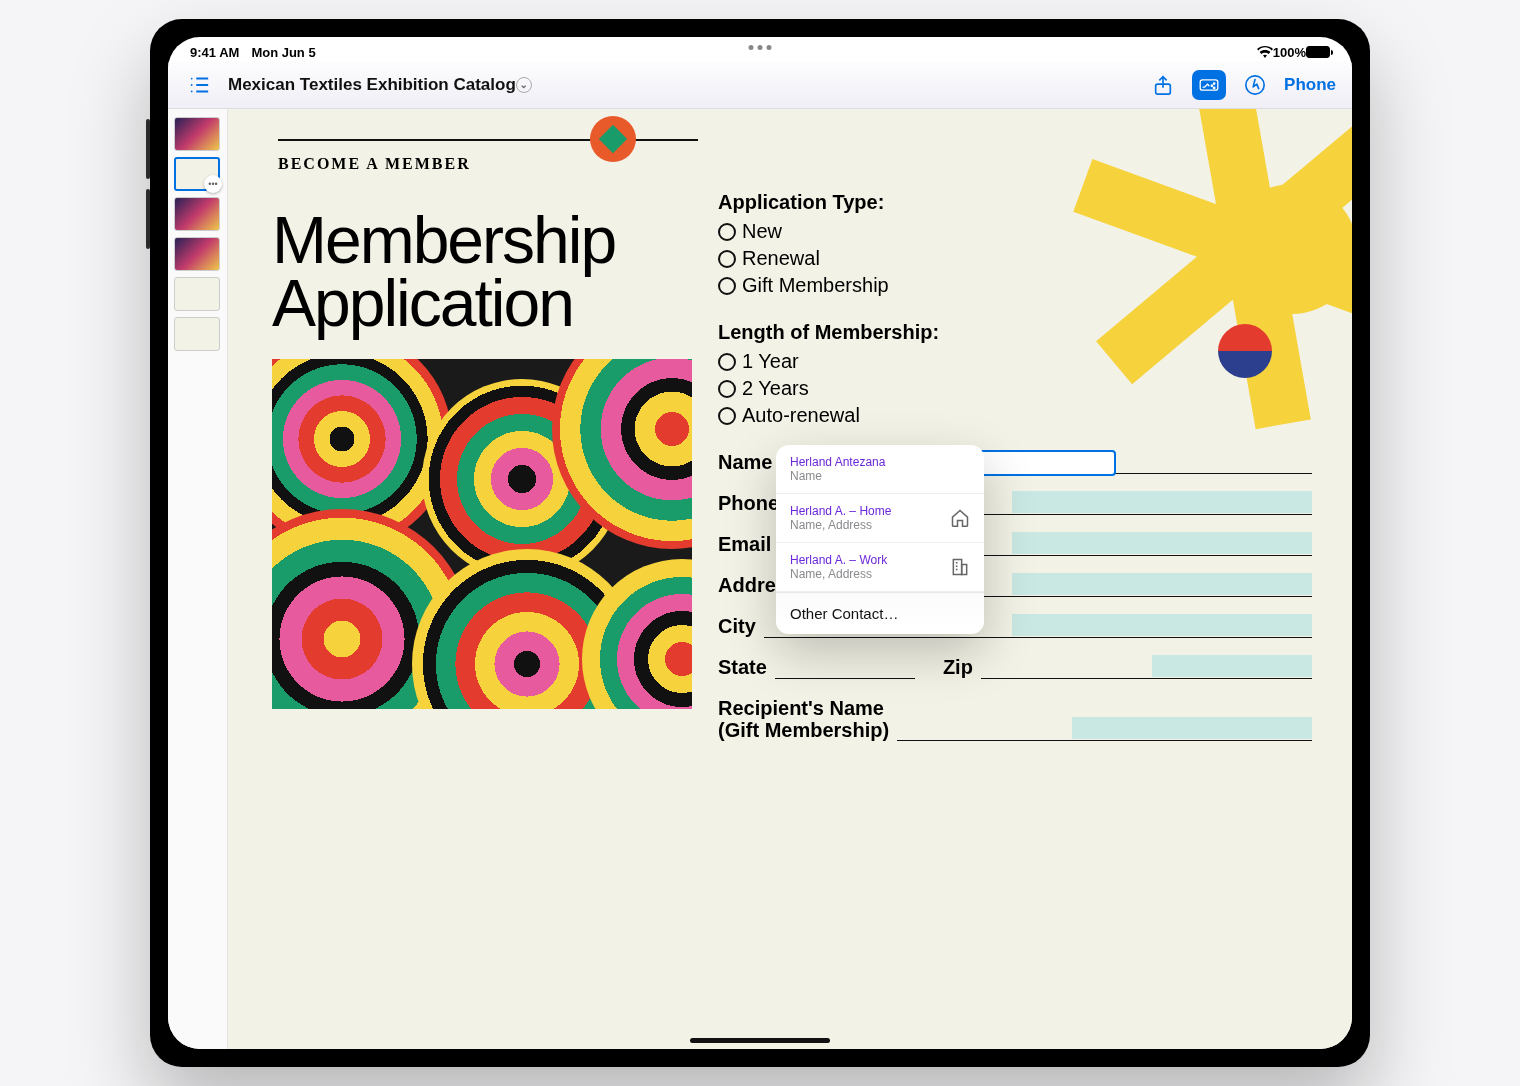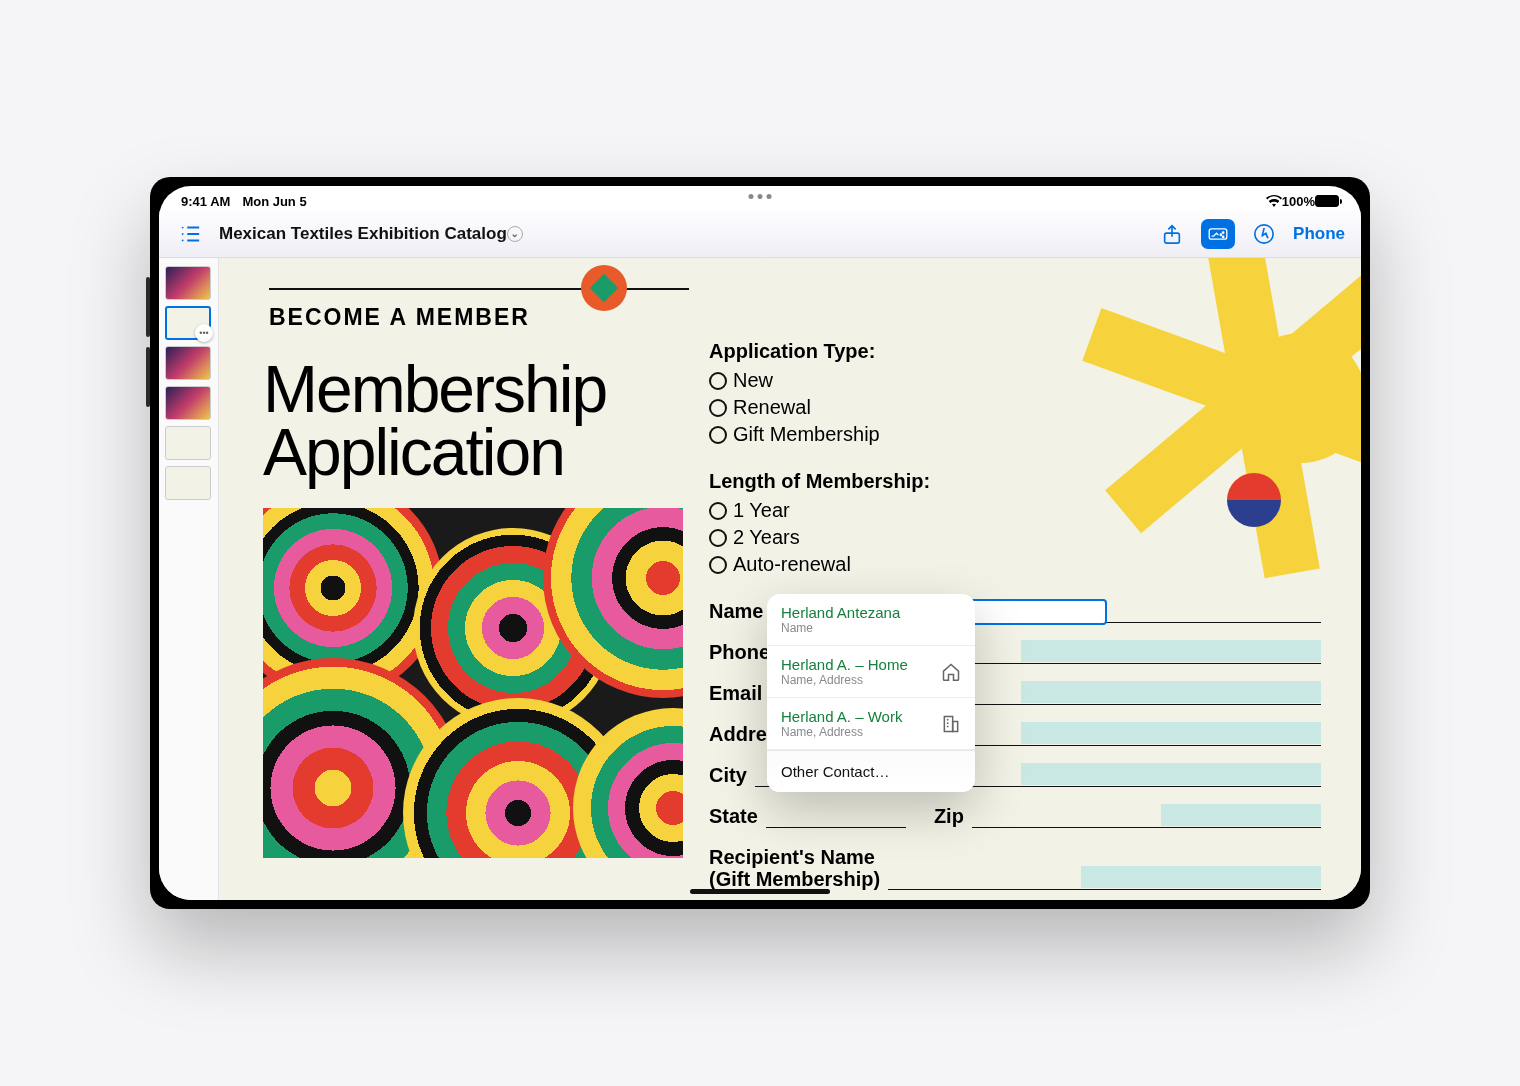--- a/index.html
+++ b/index.html
@@ -1,18 +1,18 @@
 <!DOCTYPE html>
 <html><head>
 <meta charset="utf-8">
 <style>
 * { margin:0; padding:0; box-sizing:border-box; font-family:-apple-system,BlinkMacSystemFont,"SF Pro Text","Segoe UI",sans-serif; }
 body { background:#f5f5f7; width:1520px; height:1086px; display:flex; align-items:center; justify-content:center; }
 
-.device { width:1220px; height:732px; background:#000; border-radius:20px; padding:9px; box-shadow:0 40px 80px rgba(0,0,0,.25); position:relative; }
+.device { width:1220px; height:1048px; background:#000; border-radius:32px; padding:18px; box-shadow:0 40px 80px rgba(0,0,0,.25); position:relative; }
 .screen { width:100%; height:100%; background:#fff; border-radius:32px; overflow:hidden; position:relative; display:flex; flex-direction:column; }
 
 .status-bar { height:24px; display:flex; align-items:center; justify-content:space-between; padding:6px 22px 0; font-size:13px; font-weight:600; }
 .status-bar .time { display:flex; gap:12px; }
 .status-bar .right { display:flex; align-items:center; }
 .status-bar .dots { position:absolute; left:50%; top:8px; transform:translateX(-50%); display:flex; gap:4px; }
 .status-bar .dots span { width:5px; height:5px; border-radius:50%; background:#888; }
 .wifi-ic { width:16px; height:12px; }
 .batt-ic { width:24px; height:12px; border:1.5px solid #000; border-radius:3px; position:relative; background:#000; }
 .batt-ic:after { content:""; position:absolute; right:-4px; top:3px; width:2px; height:5px; background:#000; border-radius:0 2px 2px 0; }
@@ -40,21 +40,21 @@
 .sun .core { width:130px; height:130px; background:#f6d33c; border-radius:50%; position:absolute; left:105px; top:105px; }
 .sun .ray { position:absolute; left:130px; top:140px; width:180px; height:56px; background:#f6d33c; transform-origin:0 50%; }
 .sun .ray.r1{transform:rotate(20deg);} .sun .ray.r2{transform:rotate(80deg);}
 .sun .ray.r3{transform:rotate(140deg);} .sun .ray.r4{transform:rotate(200deg);}
 .sun .ray.r5{transform:rotate(260deg);} .sun .ray.r6{transform:rotate(320deg);}
 .pill { position:absolute; top:215px; right:80px; width:54px; height:54px; border-radius:50%; overflow:hidden; }
 .pill .t{height:50%;background:#e33b2e;} .pill .b{height:50%;background:#2b3f8e;}
 
 .hdr { position:absolute; left:50px; top:30px; }
 .rule { width:420px; height:2px; background:#111; margin-bottom:14px; }
-.eyebrow { font-family:Liberation Sans, sans-serif; font-size:23px; font-weight:700; letter-spacing:2px; }
+.eyebrow { font-family:Liberation Serif, serif; font-size:16px; font-weight:700; letter-spacing:2px; }
 .diamond { position:absolute; left:312px; top:-23px; width:46px; height:46px; background:#e85a2a; border-radius:50%; display:flex; align-items:center; justify-content:center; }
 .diamond:before{content:"";width:20px;height:20px;background:#1a9b6a;transform:rotate(45deg);}
 
 .title { position:absolute; left:44px; top:100px; font-size:66px; font-weight:500; line-height:.95; letter-spacing:-2px; }
 
 .art { position:absolute; left:44px; top:250px; width:420px; height:350px; background:#1a1a1a; overflow:hidden; }
 .ring{position:absolute;border-radius:50%;}
 .r-a{width:220px;height:220px;left:-40px;top:-30px;background:radial-gradient(circle,#111 8%,#f6d33c 8% 18%,#e33b2e 18% 28%,#e85a9e 28% 38%,#1a9b6a 38% 48%,#111 48% 55%,#f6d33c 55% 65%,#e33b2e 65% 75%,#fff 75% 85%,#111 85%);}
 .r-b{width:200px;height:200px;left:150px;top:20px;background:radial-gradient(circle,#111 10%,#e85a9e 10% 22%,#f6d33c 22% 34%,#1a9b6a 34% 46%,#e33b2e 46% 58%,#111 58% 66%,#f6d33c 66% 78%,#e85a9e 78%);}
 .r-c{width:240px;height:240px;left:280px;top:-50px;background:radial-gradient(circle,#e33b2e 10%,#f6d33c 10% 22%,#111 22% 30%,#e85a9e 30% 42%,#1a9b6a 42% 54%,#f6d33c 54% 66%,#e33b2e 66% 78%,#111 78%);}
@@ -69,21 +69,21 @@
 .form-gap { height:20px; }
 .field-row { display:flex; align-items:flex-end; gap:8px; font-size:20px; font-weight:700; margin-bottom:18px; position:relative;}
 .field-row .line { flex:1; border-bottom:1.5px solid #111; height:2px;}
 .field-row .fill { position:absolute; right:0; bottom:2px; height:22px; background:#c9e8e3; } 
 .name-input { position:absolute; left:60px; bottom:-2px; width:338px; height:26px; border:2.5px solid #0071e3; border-radius:4px; background:#fff; }
 .name-input:after{content:"";position:absolute;left:4px;top:4px;width:1.5px;height:16px;background:#0071e3;}
 
 .autofill { position:absolute; top:336px; left:548px; width:208px; background:#fff; border-radius:13px; box-shadow:0 18px 50px rgba(0,0,0,.22); overflow:hidden; z-index:50; font-family:-apple-system,sans-serif;}
 .af-item { padding:10px 14px; border-bottom:1px solid #eee; display:flex; align-items:center; justify-content:space-between; cursor:pointer;}
 .af-item:last-child{border-bottom:none;}
-.af-item .txt .n{font-size:15px;color:#15803d;}
+.af-item .txt .n{font-size:12px;color:#6d28d9;}
 .af-item .txt .s{font-size:12px;color:#8a8a8e;}
 .af-item .ic{width:20px;color:#666;}
 .af-other{padding:12px 14px;font-size:15px;color:#111;border-top:1px solid #e8e8eb; background:linear-gradient(#fbfbfb,#fff);}
 
 .home-ind{position:absolute;bottom:6px;left:50%;transform:translateX(-50%);width:140px;height:5px;background:#111;border-radius:3px;}
 
 .btn-ext{position:absolute;background:#2a2a2a;border-radius:3px;}
 .vol{left:-4px;width:4px;height:60px;} .vol.a{top:100px;} .vol.b{top:170px;}
 </style>
 </head>

